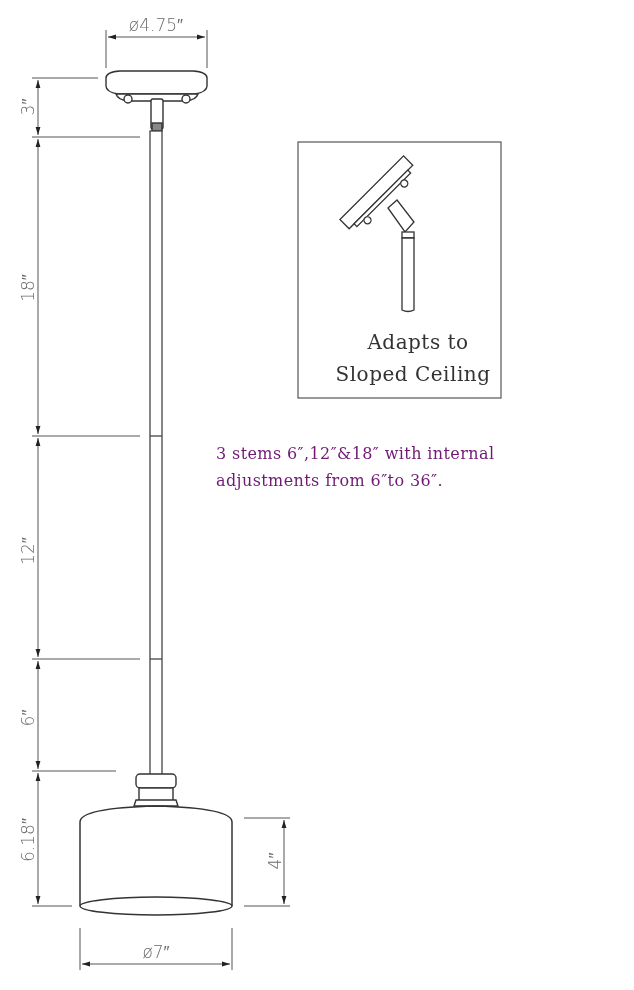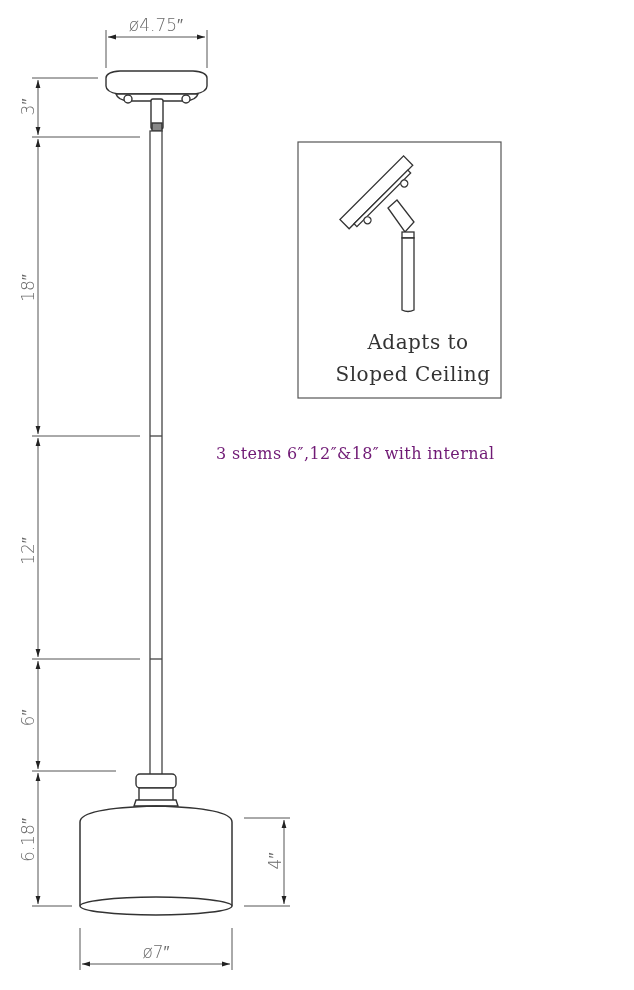--- a/index.html
+++ b/index.html
@@ -96,13 +96,13 @@
     </g>
     <path d="M388,208 L397,200 L414,222 L405,232 Z"></path>
     <rect x="402" y="232" width="12" height="6"></rect>
     <path d="M402,238 L414,238 L414,310 Q408,313 402,310 Z"></path>
   </g>
 </svg>
 
 <div class="inset-text" style="left:298px; top:330px; width:240px;">Adapts to</div>
 <div class="inset-text" style="left:298px; top:362px; width:230px;">Sloped Ceiling</div>
 
-<div class="note"><div>3 stems 6″,12″&amp;18″ with internal</div></div>
+<div class="note"><div>3 stems 6″,12″&amp;18″ with internal</div><div>adjustments from 6″to 36″.</div></div>
 
 </body></html>

